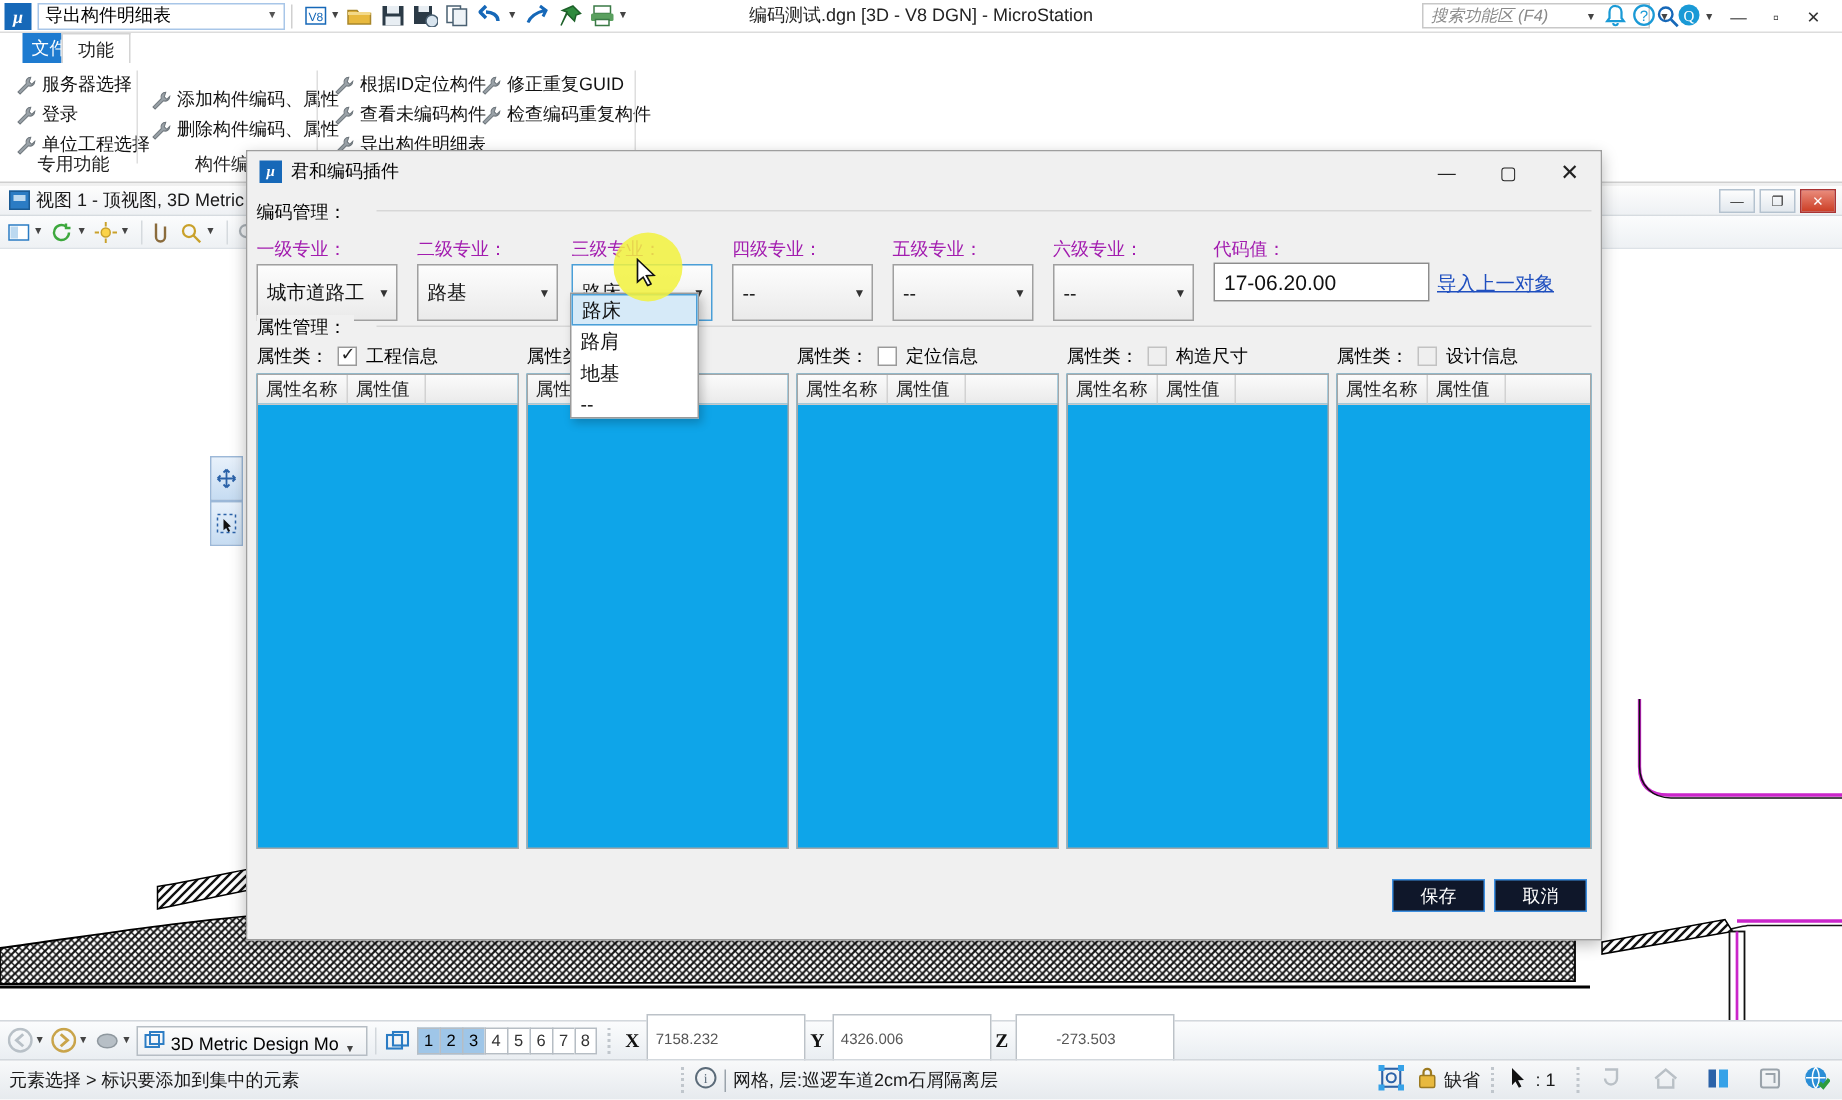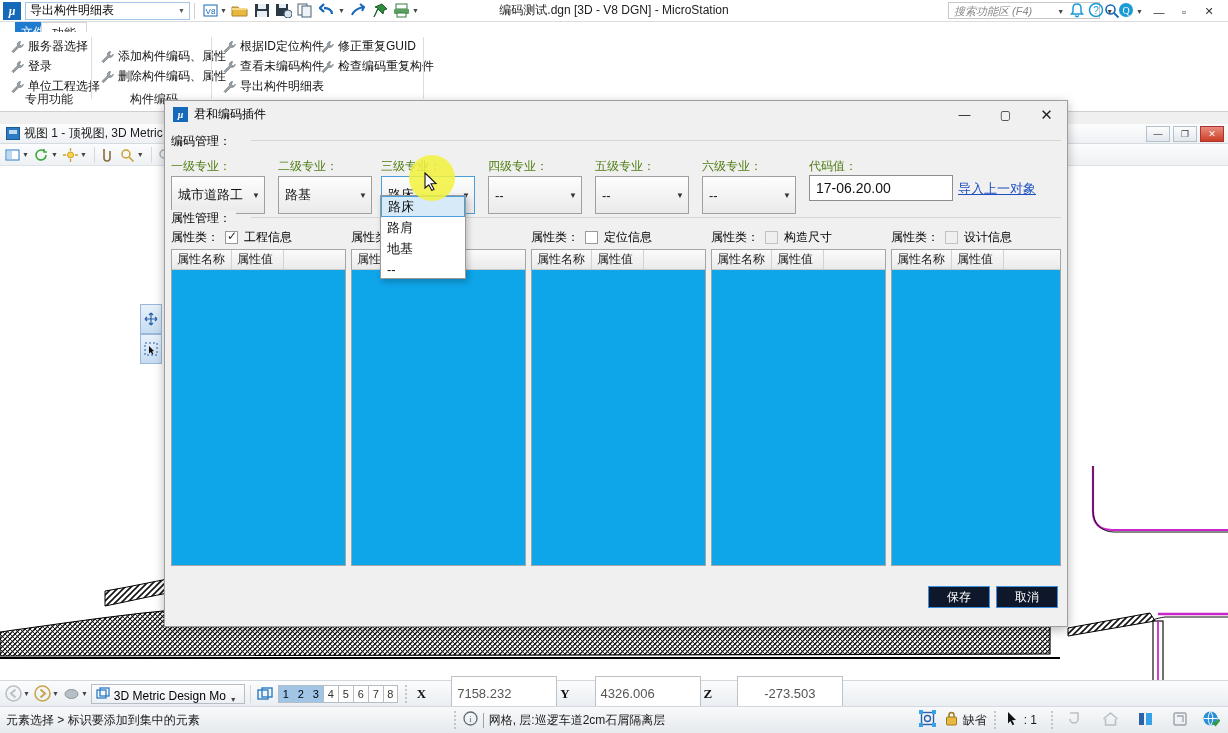--- a/index.html
+++ b/index.html
@@ -60,21 +60,21 @@
   }
   .tab-func {
     position:absolute; left:41px; top:0; width:46px; height:20px;
     background:#fff; color:#222; text-align:center; line-height:20px; font-size:12px;
     border-left:1px solid #d4d4d4; border-right:1px solid #d4d4d4; border-top:1px solid #d4d4d4;
   }
   .tabs-underline { position:absolute; left:0; top:20px; width:1228px; height:1px; background:#d4d4d4;}
 
   
   .ribbon {
-    position:absolute; left:0; top:32px; width:1228px; height:80px;
+    position:absolute; left:0; top:42px; width:1228px; height:80px;
     background:#ffffff; border-bottom:1px solid #cfcfcf;
   }
   .rgroup { position:absolute; top:0; height:78px; }
   .rgroup .sep { position:absolute; right:0; top:5px; width:1px; height:62px; background:#dedede; }
   .rgroup .gtitle { position:absolute; bottom:2px; left:0; width:100%; text-align:center; font-size:12px; color:#222; }
   .ritem { display:flex; align-items:center; height:19px; font-size:12px; color:#111; white-space:nowrap; }
   .wrench { width:15px; height:14px; margin-right:3px; flex:none; }
 
   
   .viewwin { position:absolute; left:0; top:124px; width:1228px; height:556px; background:#fff; }
@@ -115,21 +115,21 @@
       font-family:"Liberation Serif", serif; }
   .dlg-title-text { font-size:12px; color:#000; }
   .dlg-btns { position:absolute; right:0; top:0; display:flex; height:27px; }
   .dlg-btn { width:41px; height:27px; display:flex; align-items:center; justify-content:center; color:#222; font-size:12px;}
   .dlg-btn.x { font-size:15px; }
   .dlg-body { position:absolute; left:0; top:27px; width:902px; height:498px; background:#f0f0f0;}
 
   .sec-label { position:absolute; font-size:12px; color:#000; background:#f0f0f0; padding-right:5px; }
   .sec-rule { position:absolute; height:1px; background:#d7d7d7; }
 
-  .fieldlabel { position:absolute; font-size:12px; color:#4d7c0f; }
+  .fieldlabel { position:absolute; font-size:12px; color:#a21caf; }
   .combo {
     position:absolute; height:38px; border:1px solid #a0a0a0;
     background:linear-gradient(#fdfdfd,#eaeaea);
     font-size:13px; color:#111; display:flex; align-items:center; padding-left:6px;
   }
   .combo .cv { flex:1; overflow:hidden; white-space:nowrap; }
   .combo .carrow { width:16px; text-align:center; font-size:8px; color:#333; }
   .textinput {
     position:absolute; height:26px; border:1px solid #8d8d8d; background:#fff;
     font-size:14px; color:#111; display:flex; align-items:center; padding-left:6px;
@@ -176,22 +176,22 @@
   .sb-sep { width:1px; height:18px; background:#d2d7dc; margin:0 5px;}
   .model-combo {
     height:20px; border:1px solid #b6bdc4; background:linear-gradient(#fdfdfd,#edf0f3);
     display:flex; align-items:flex-end; font-size:12px; padding:0 4px; gap:4px;
   }
   .lvlbtn { width:15px; height:18px; border:1px solid #b6bdc4; background:#fff; font-size:11px;
             display:flex;align-items:center;justify-content:center; color:#333; border-right:none;}
   .lvlbtn.on { background:#9fc6e8; color:#000; }
   .lvlbtn:last-child{ border-right:1px solid #b6bdc4; }
   .coordlbl { font-weight:bold; font-size:13px; margin:0 5px 0 3px; color:#111; font-family:"Liberation Serif",serif;}
-  .coordbox { height:36px; border:1px solid #bcc2c8; background:#fff; font-size:13px; color:#555;
-              display:flex; align-items:center; padding-left:5px;margin-left:20px; }
+  .coordbox { height:36px; border:1px solid #bcc2c8; background:#fff; font-size:10px; color:#555;
+              display:flex; align-items:center; padding-left:5px; }
   .statusbar2 {
     position:absolute; left:0; top:706px; width:1228px; height:27px;
     background:linear-gradient(#f8f9fa,#e6eaee); border-top:1px solid #d3d8dd;
     display:flex; align-items:center; font-size:12px; color:#1a1a1a; padding-left:6px;
   }
   .vsep-dots { width:2px; height:18px; background:repeating-linear-gradient(#c0c6cc 0 2px, transparent 2px 4px); margin:0 7px;}
 </style>
 </head>
 <body>
 

